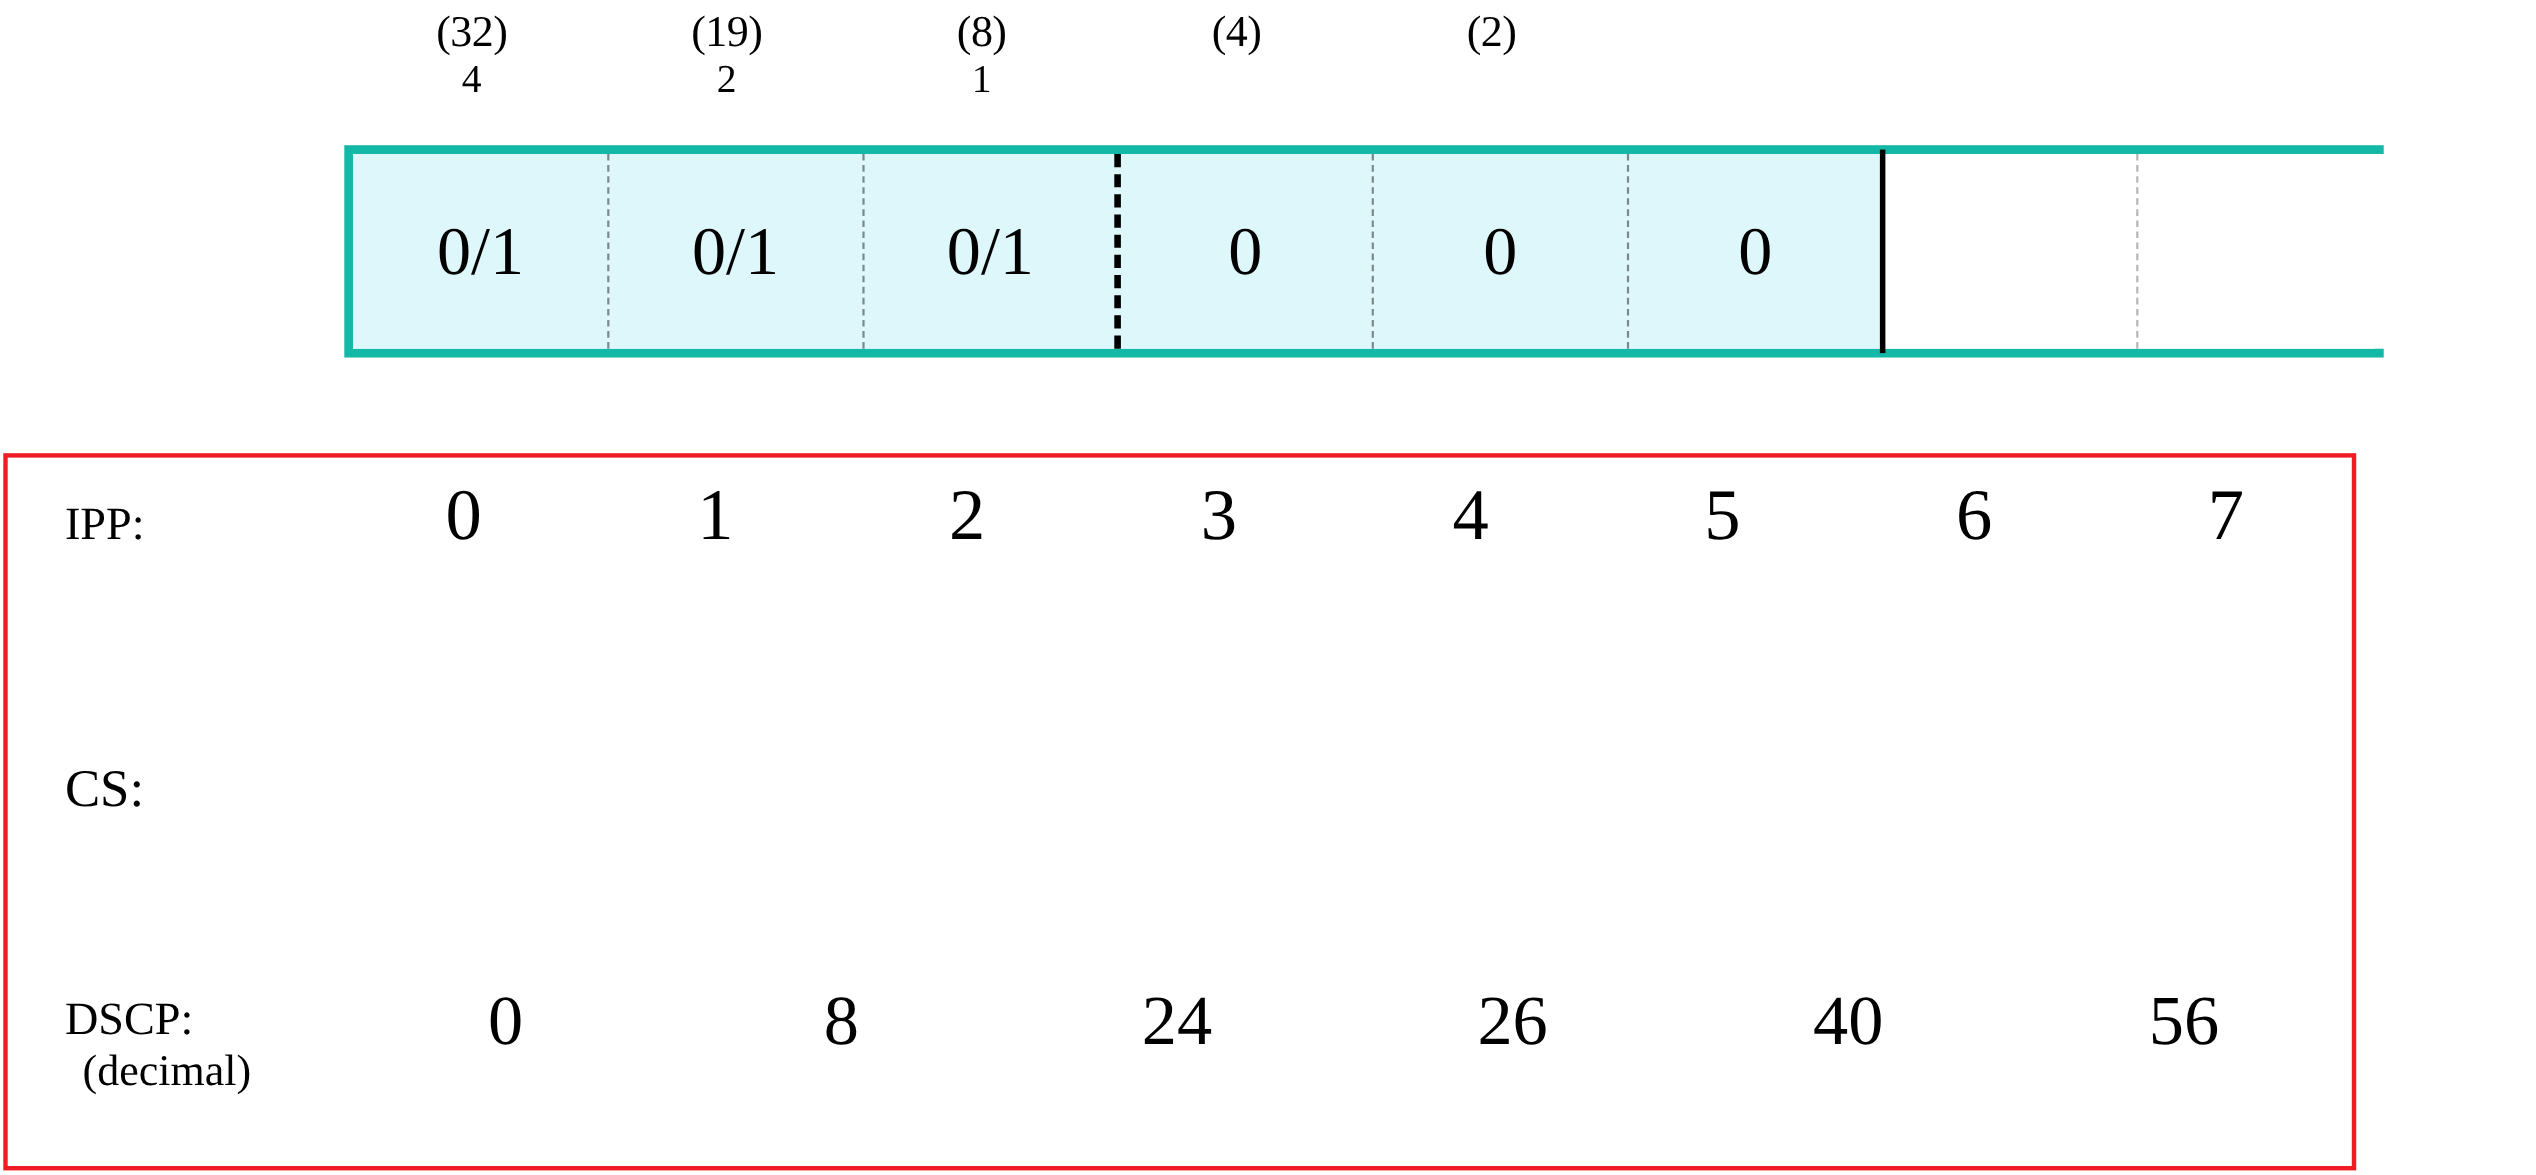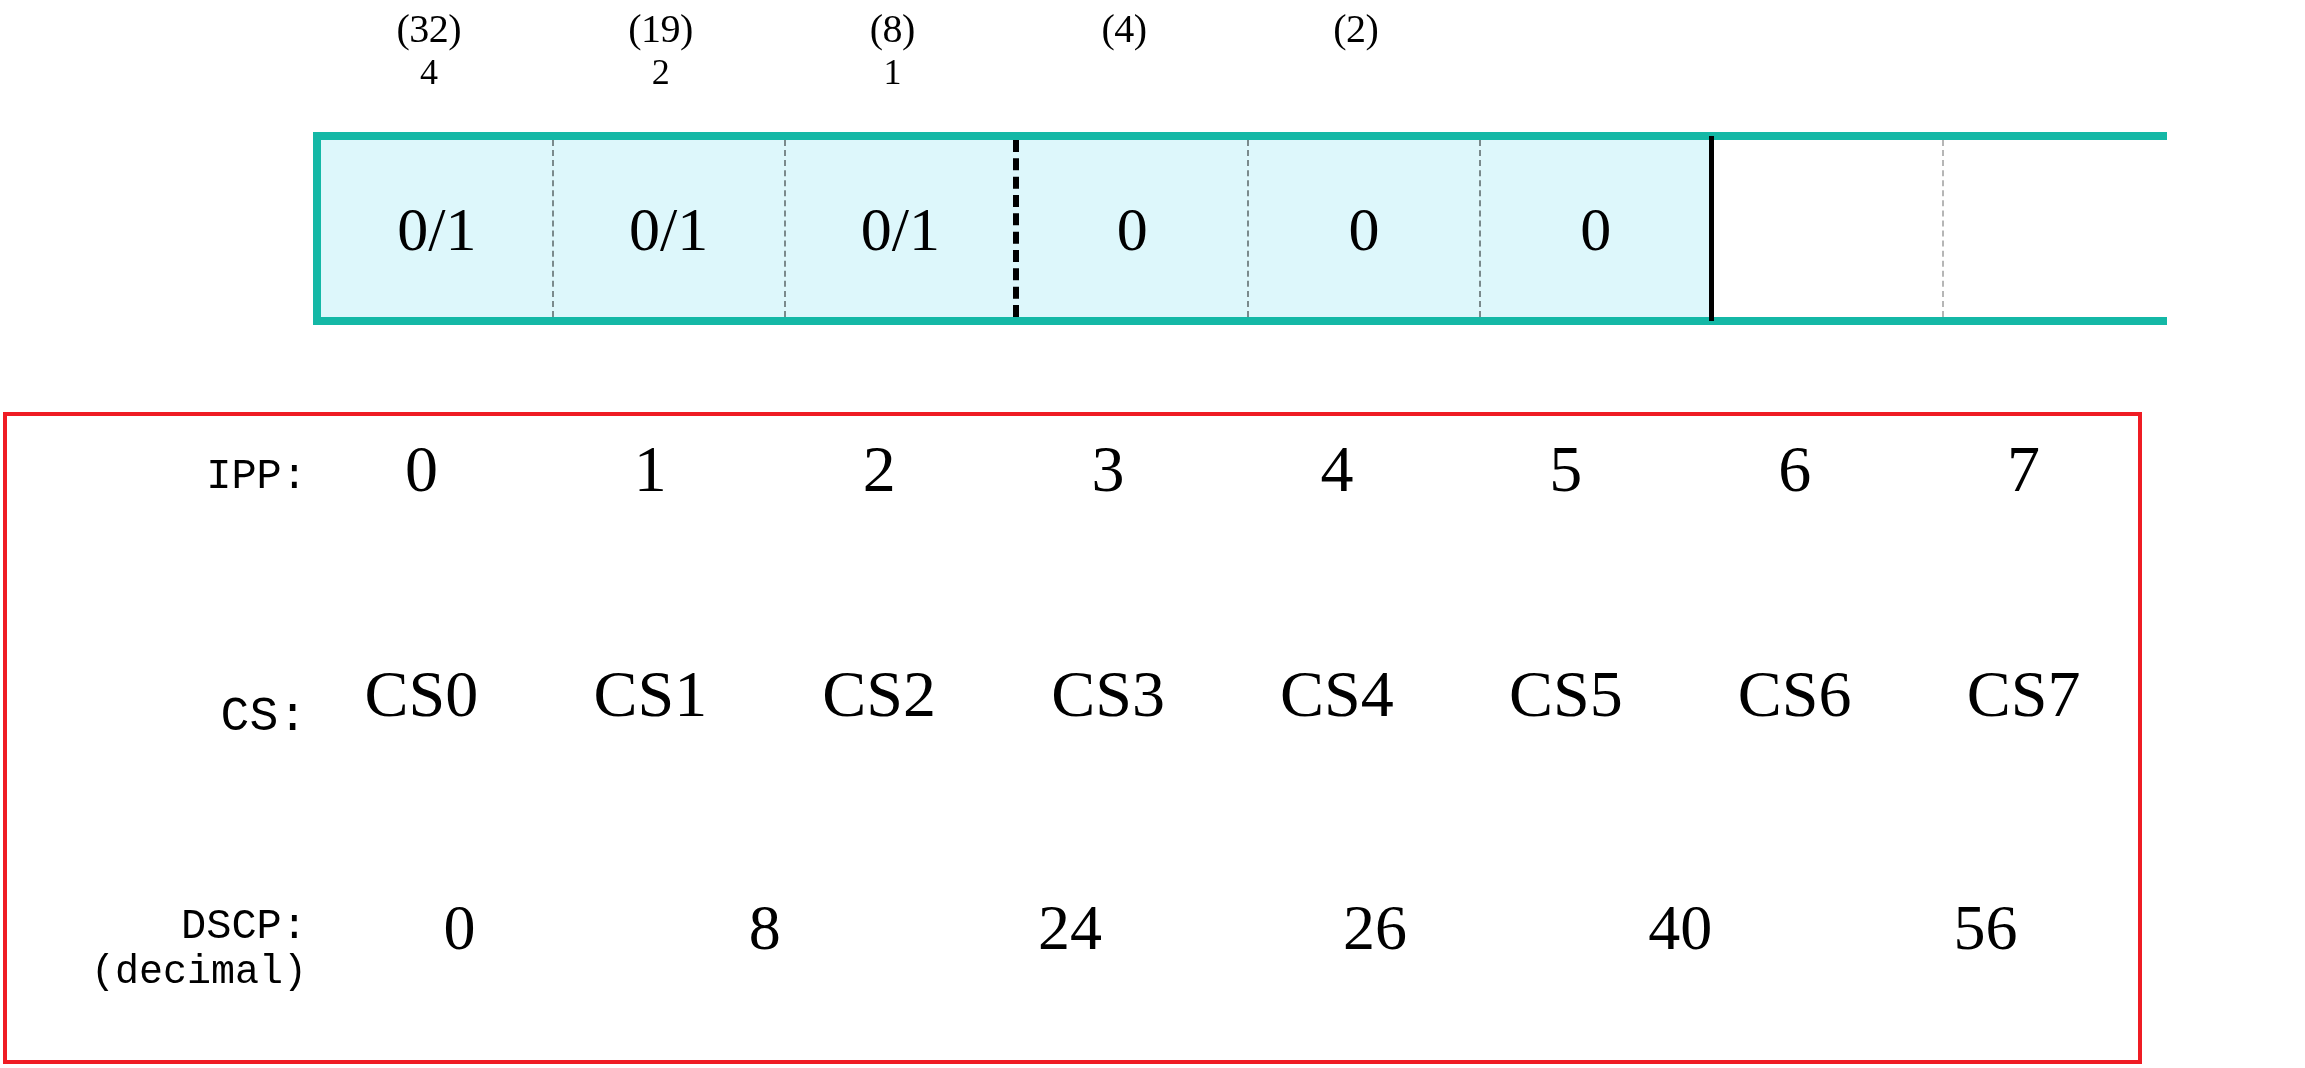--- a/index.html
+++ b/index.html
@@ -135,25 +135,24 @@
   }
   .row-ipp   { top: 20px;  height: 120px; }
   .row-cs    { top: 245px; height: 120px; }
   .row-dscp  { top: 480px; height: 150px; }
 
   .row-label {
     flex: 0 0 300px;
     padding-left: 52px;
     font-size: 42px;
     line-height: 1.12;
-    font-family: Liberation Mono, monospace;
+    font-family: Liberation Serif, serif;
     display: flex;
     flex-direction: column;
     justify-content: flex-start;
-    align-items: flex-end;
   }
   .row-label .lbl-sub { font-size: 40px; margin-left: 16px; }
   .row-cells {
     flex: 1 1 auto;
     display: flex;
   }
   .row-cell {
     flex: 1 1 0;
     text-align: center;
     font-family: "Liberation Serif", serif;
@@ -235,30 +234,20 @@
       <div class="row-cell">5</div>
       <div class="row-cell">6</div>
       <div class="row-cell">7</div>
     </div>
   </div>
 
   <div class="table-row row-cs">
     <div class="row-label">
       <span>CS:</span>
     </div>
-    <div class="row-cells">
-      <div class="row-cell">CS0</div>
-      <div class="row-cell">CS1</div>
-      <div class="row-cell">CS2</div>
-      <div class="row-cell">CS3</div>
-      <div class="row-cell">CS4</div>
-      <div class="row-cell">CS5</div>
-      <div class="row-cell">CS6</div>
-      <div class="row-cell">CS7</div>
-    </div>
   </div>
 
   <div class="table-row row-dscp">
     <div class="row-label">
       <span>DSCP:</span>
       <span class="lbl-sub">(decimal)</span>
     </div>
     <div class="row-cells">
       <div class="row-cell">0</div>
       <div class="row-cell">8</div>

